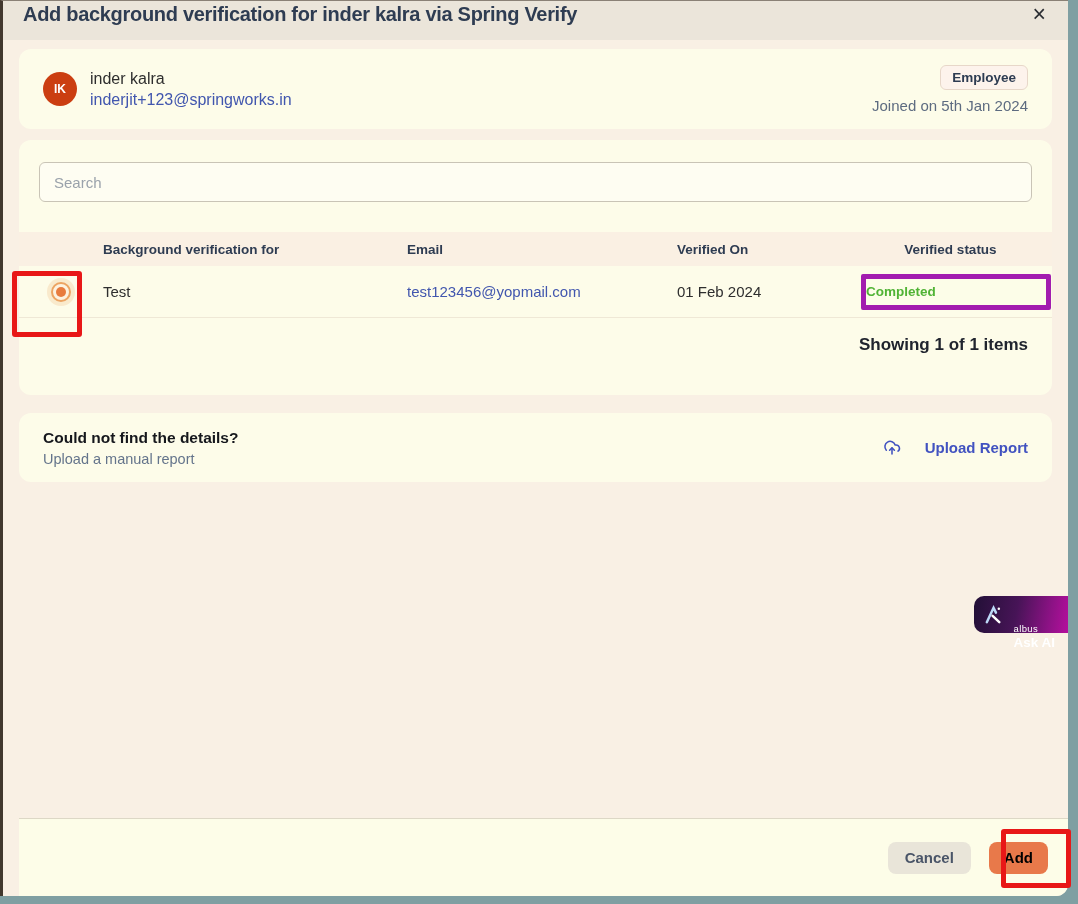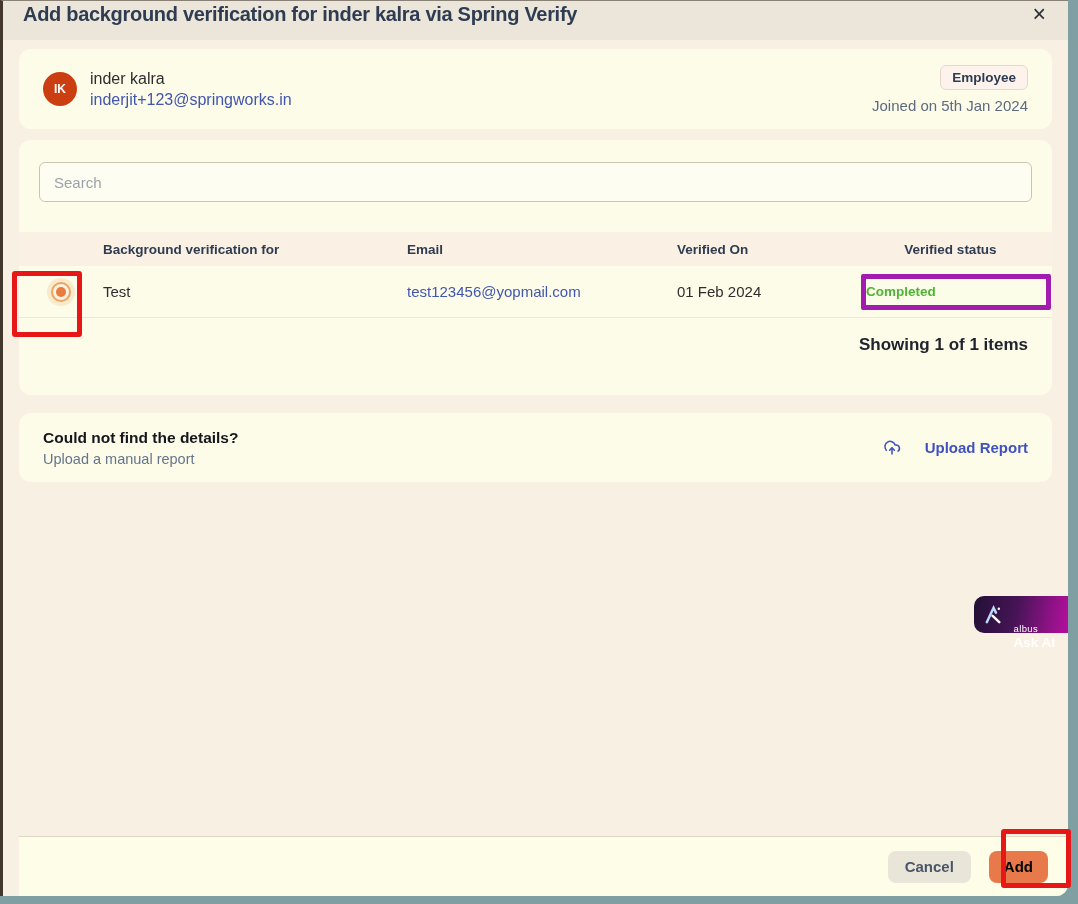--- a/index.html
+++ b/index.html
@@ -117,21 +117,21 @@
     border-radius:10px 0 0 10px;
     background:linear-gradient(100deg,#221036 0%,#471457 45%,#8e1286 80%,#b50f9d 100%);
     cursor:pointer; border:none;
   }
   .ask-ai-text { color:#fff; line-height:1.15; text-align:left; font-family:inherit; }
   .ask-brand { font-size:9.5px; letter-spacing:0.4px; display:block;margin-top:45px; }
   .ask-label { font-size:13.5px; font-weight:bold; display:block; }
 
   
   .footer {
-    position:absolute; left:16px; right:0; bottom:0; height:60px;
+    position:absolute; left:16px; right:0; bottom:0; height:78px;
     background:#fdfde8; border-top:1px solid #ddd8c6;
     display:flex; align-items:center; justify-content:flex-end;
     gap:18px; padding-right:20px;
   }
   .btn {
     font-family:inherit; font-weight:bold; font-size:15px;
     border:none; border-radius:8px; cursor:pointer; height:32px;
   }
   .btn-cancel { background:#e9e5d9; color:#4a5568; padding:0 17px; }
   .btn-add { background:#e8794a; color:#000000; padding:0 15px; }

